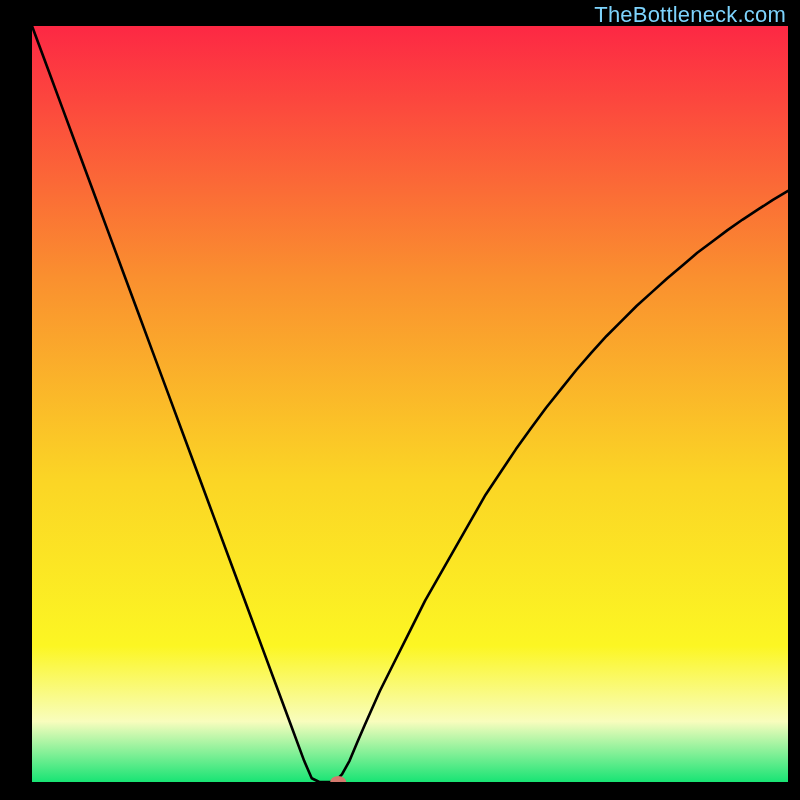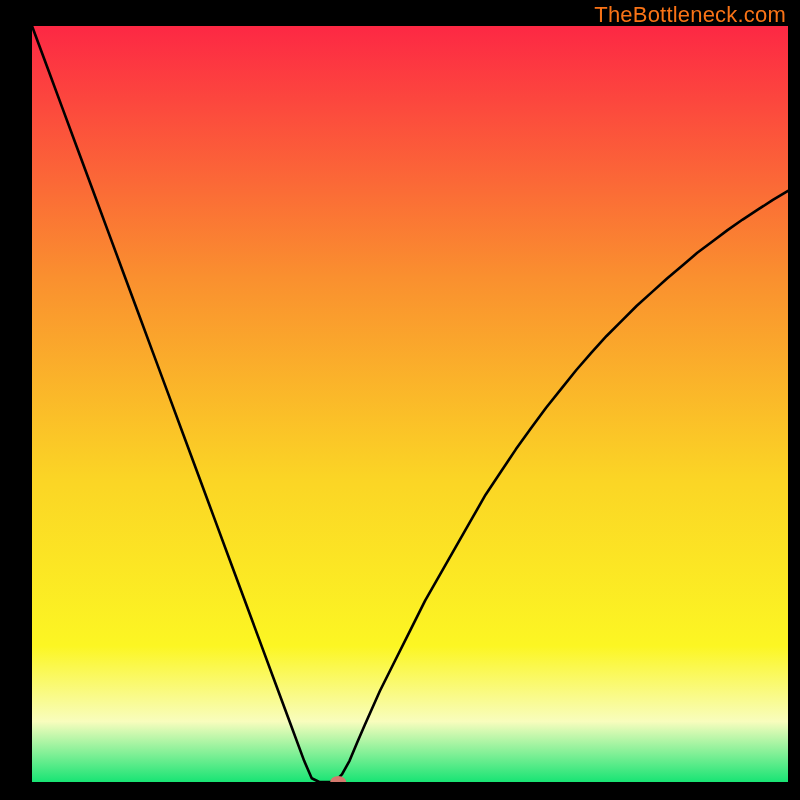--- a/index.html
+++ b/index.html
@@ -13,21 +13,21 @@
   }
   .chart-wrap {
     position: relative;
     width: 800px;
     height: 800px;
   }
   .watermark {
     position: absolute;
     top: 2px;
     right: 14px;
-    color: #f97316;
+    color: #7dd3fc;
     font-size: 22px;
     font-weight: 500;
     letter-spacing: 0.2px;
     z-index: 3;
   }
   svg {
     display: block;
   }
 </style>
 </head>

